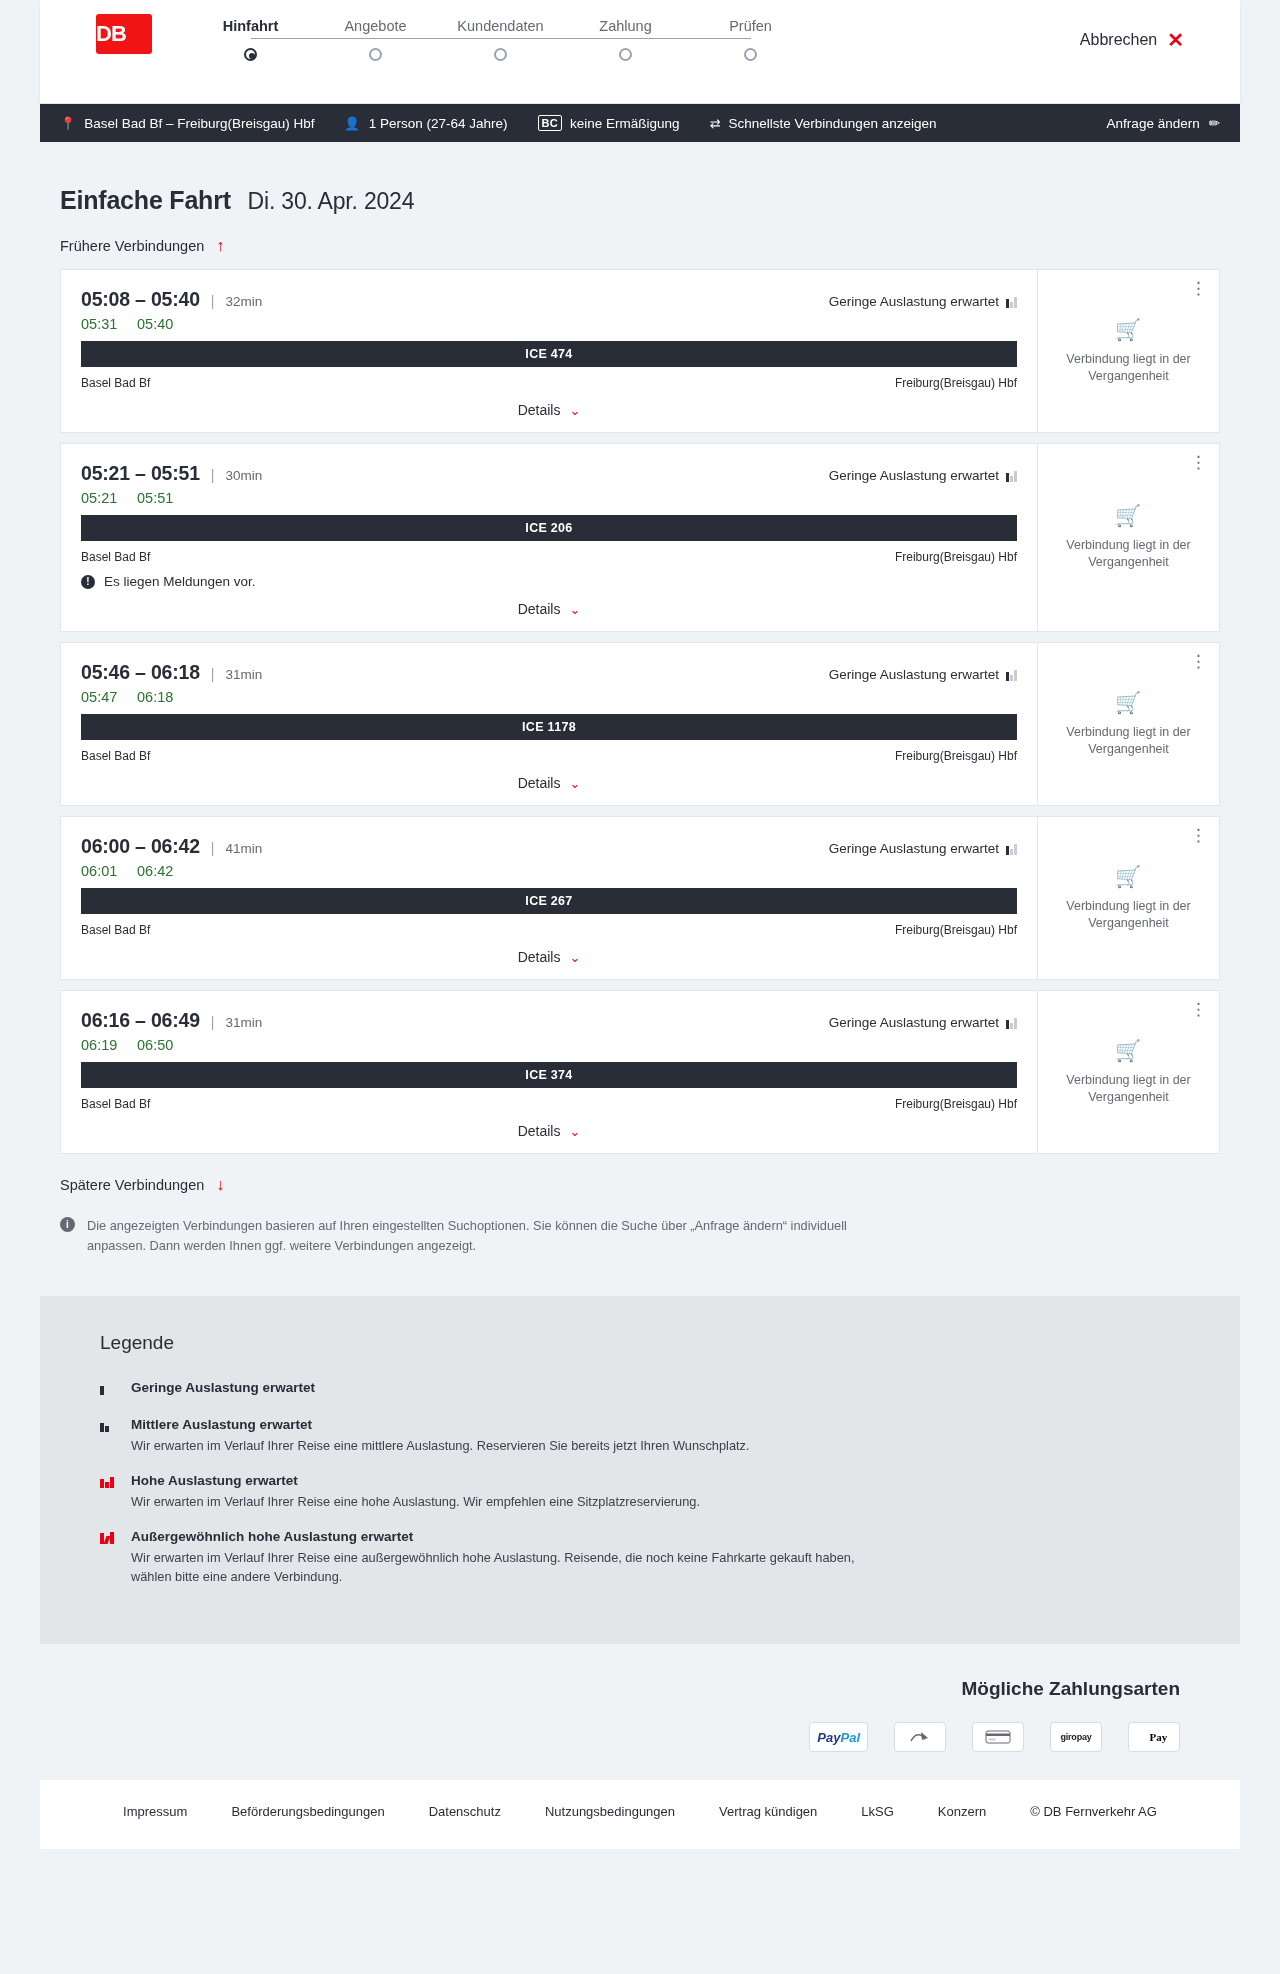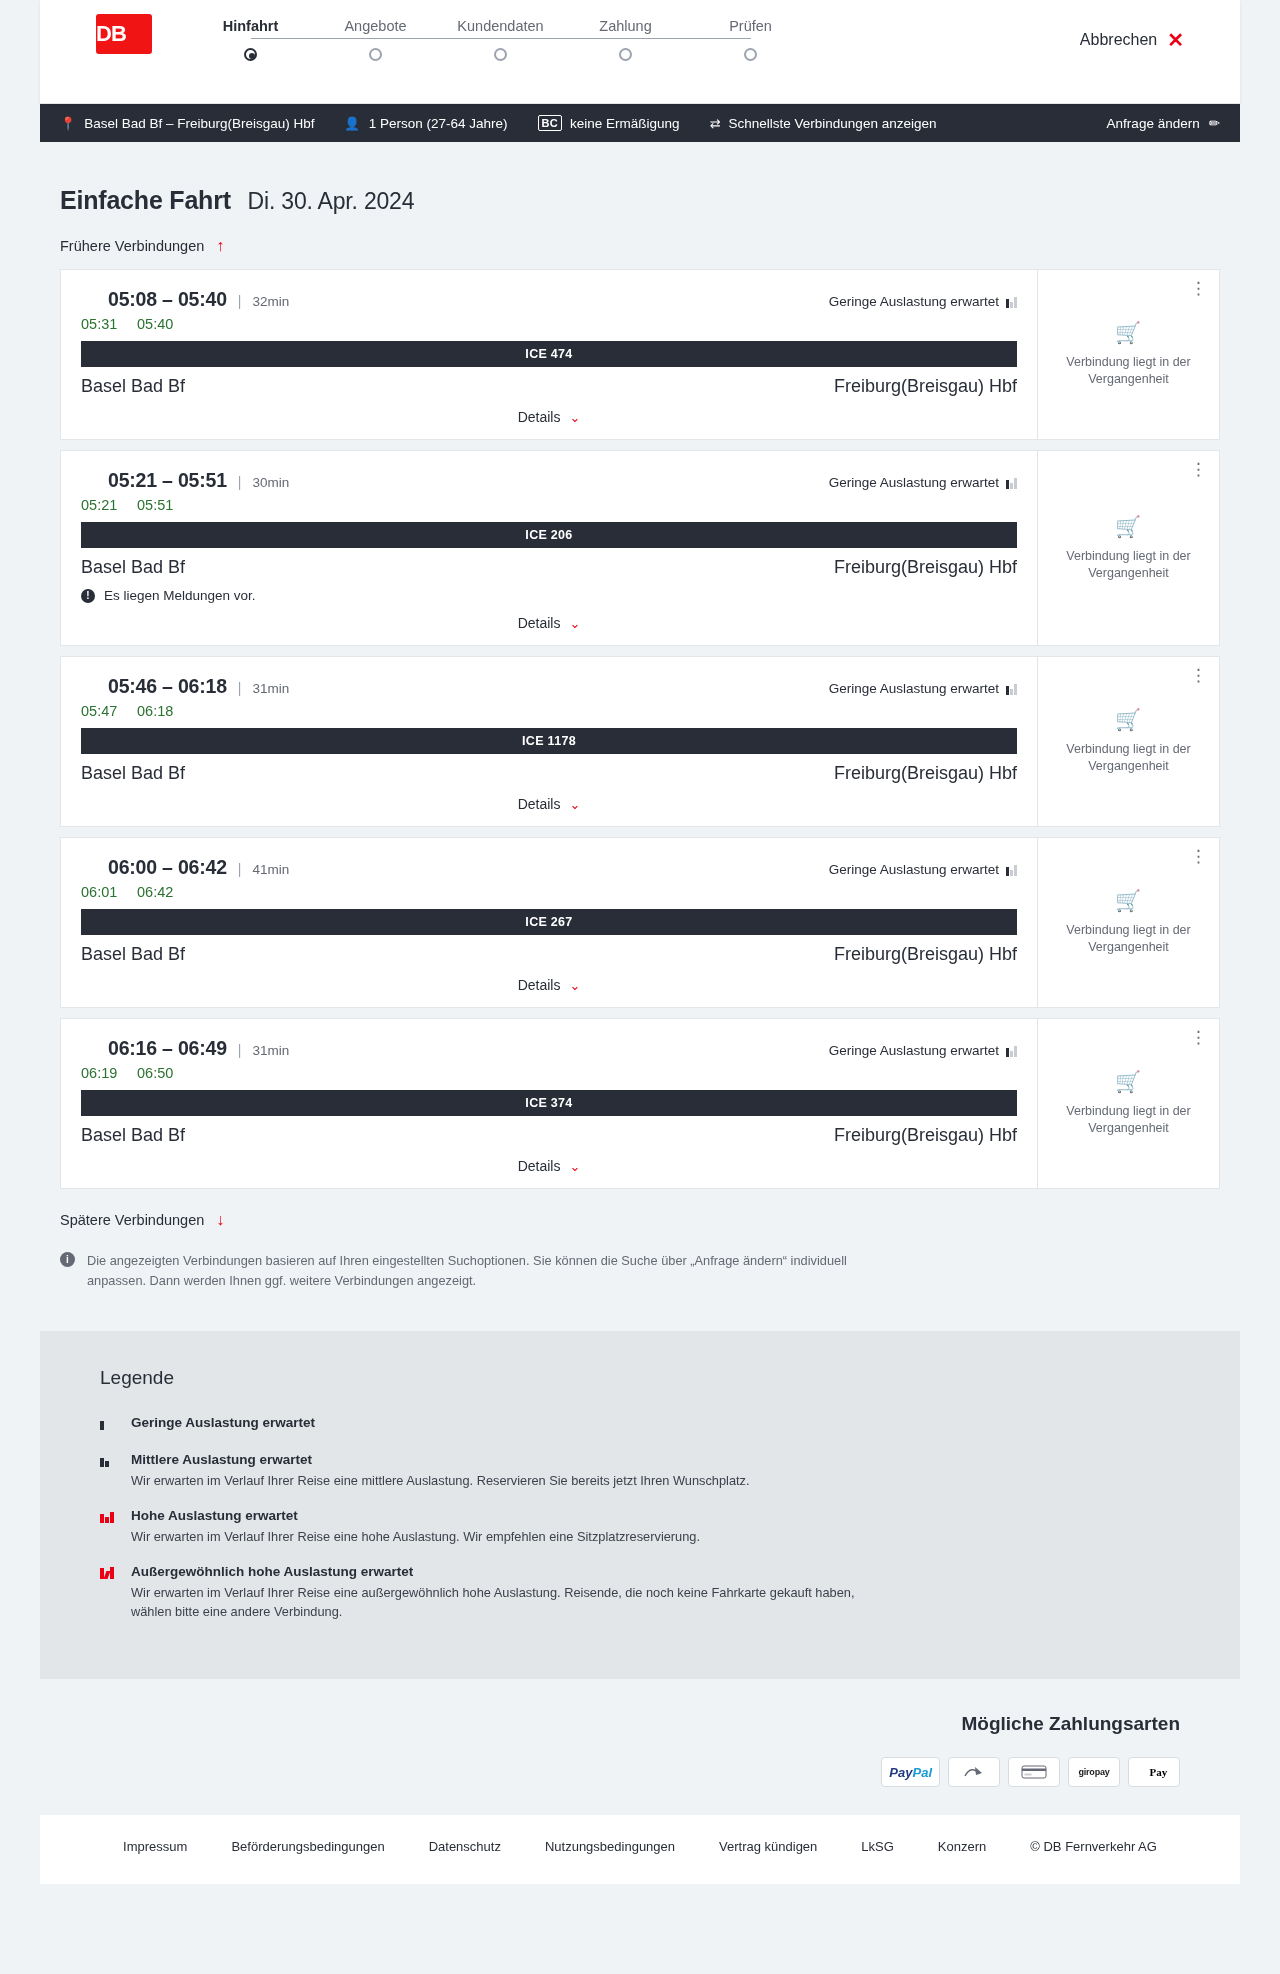--- a/index.html
+++ b/index.html
@@ -101,41 +101,41 @@
     background: #fff; display: flex; margin-bottom: 10px;
     border: 1px solid #e3e6e9;
   }
   .conn-left { flex: 1 1 auto; padding: 18px 20px 14px 20px; position: relative; }
   .conn-right {
     width: 182px; flex: 0 0 182px; border-left: 1px solid #e3e6e9;
     display: flex; flex-direction: column; align-items: center;
     justify-content: center; padding: 12px 14px; position: relative; text-align: center;
   }
   .row1 { display: flex; align-items: baseline; }
-  .times-big { font-size: 19.5px; font-weight: bold; letter-spacing: -.2px; margin-left: 27px; }
+  .times-big { font-size: 19.5px; font-weight: bold; letter-spacing: -.2px; }
   .sep { color: #9ca3af; margin: 0 11px; font-size: 14px; }
   .dur { font-size: 13.5px; color: #646973; }
   .occ {
     margin-left: auto; font-size: 13.5px; color: #282d37;
     display: flex; align-items: center; gap: 7px;
   }
   .occ-icon { display: inline-flex; align-items: flex-end; gap: 1px; height: 13px; }
   .occ-icon i { display: block; width: 3px; background: #282d37; }
   .occ-icon i.b1 { height: 9px; }
   .occ-icon i.b2 { height: 6px; background: #c9cdd3; }
   .occ-icon i.b3 { height: 11px; background: #c9cdd3; }
   .row2 { margin-top: 5px; display: flex; gap: 0; font-size: 14.5px; color: #2a7230; }
   .row2 .t1 { width: 56px; }
   .row2 .t2 { }
   .trainbar {
     margin-top: 9px; background: #282d37; color: #fff;
     text-align: center; font-size: 12.5px; font-weight: bold;
     padding: 6px 0; letter-spacing: .3px;
   }
-  .row3 { margin-top: 9px; display: flex; font-size: 18px; }
+  .row3 { margin-top: 9px; display: flex; font-size: 12px; }
   .row3 .to { margin-left: auto; }
   .msg { margin-top: 10px; display: flex; align-items: center; gap: 9px; font-size: 13.5px; }
   .msg .ex {
     width: 14px; height: 14px; border-radius: 50%; background: #282d37; color: #fff;
     font-size: 10px; font-weight: bold; display: inline-flex; align-items: center;
     justify-content: center; flex: 0 0 auto;
   }
   .details {
     margin-top: 12px; text-align: center; font-size: 14px;
     display: flex; align-items: center; justify-content: center; gap: 9px;
@@ -165,21 +165,21 @@
   .legend-wrap h2 { font-size: 19px; font-weight: normal; margin: 0 0 26px 0; color: #282d37; }
   .leg-item { margin-bottom: 18px; display: flex; gap: 15px; }
   .leg-ico { width: 16px; flex: 0 0 16px; display: flex; align-items: flex-end; gap: 1.5px; height: 13px; margin-top: 2px;}
   .leg-ico i { display: block; width: 3.5px; }
   .leg-title { font-size: 13.5px; font-weight: bold; margin: 0 0 4px 0; }
   .leg-desc { font-size: 12.8px; color: #3c414b; line-height: 1.5; max-width: 760px; }
 
   
   .pay-wrap { background: #f0f3f5; margin: 0 40px; padding: 34px 60px 28px 60px; text-align: right; }
   .pay-title { font-size: 19px; font-weight: bold; margin-bottom: 22px; }
-  .pay-row { display: flex; justify-content: flex-end; align-items: center; gap: 8px; }
+  .pay-row { display: flex; justify-content: flex-end; align-items: center; gap: 26px; }
   .pay-chip {
     height: 30px; min-width: 52px; border: 1px solid #d7dce1; background: #fff;
     border-radius: 4px; display: inline-flex; align-items: center; justify-content: center;
     font-size: 10px; padding: 0 7px;
   }
   .pp-blue { color: #253b80; font-weight: bold; font-style: italic; font-size: 13px; }
   .pp-cyan { color: #179bd7; font-weight: bold; font-style: italic; font-size: 13px; }
   .giro { font-size: 9px; color: #1b1b1b; font-weight: bold; letter-spacing: -.2px; }
 
   

